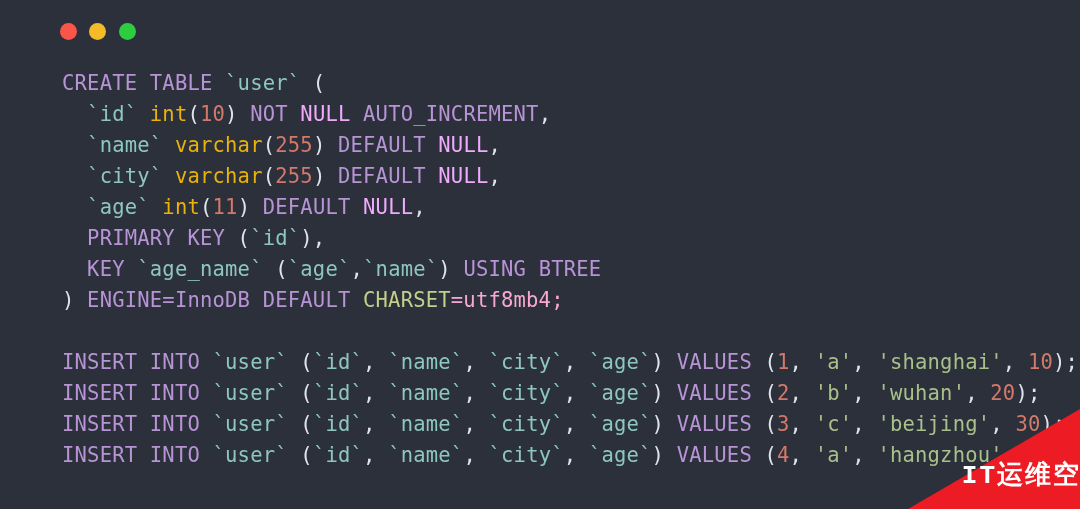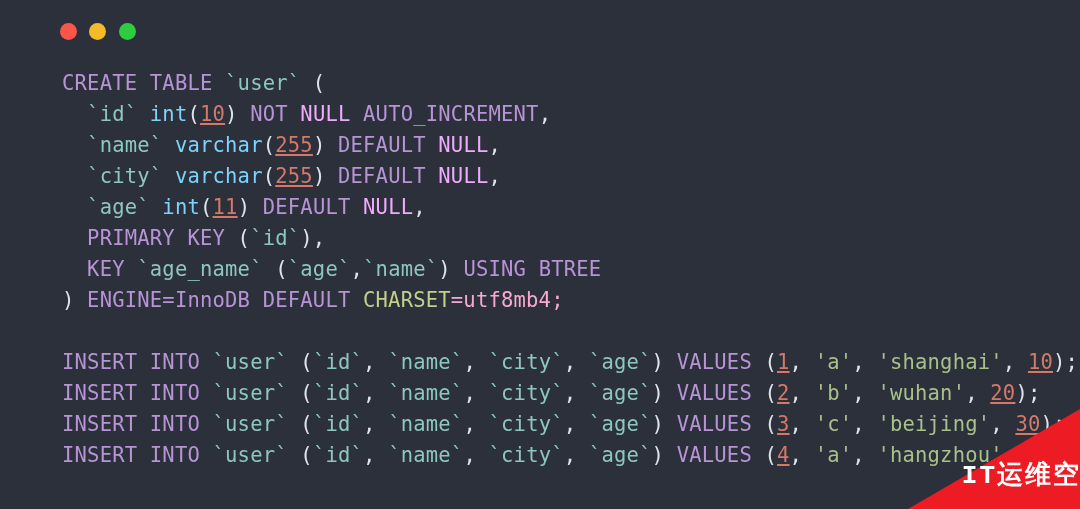--- a/index.html
+++ b/index.html
@@ -46,22 +46,22 @@
     letter-spacing: 0.2px;
     white-space: pre;
     color: #d8dee9;
   }
   .line { height: 31px; }
   .line.blank { height: 31px; }
 
   
   .kw   { color: #b894d6; }          
   .id   { color: #8ec7c2; }          
-  .typ  { color: #7dd3fc; }          
-  .num  { color: #d4796a; text-decoration: underline; }          
+  .typ  { color: #eab308; }          
+  .num  { color: #d4796a; }          
   .nul  { color: #f0abfc; }          
   .str  { color: #a8c08a; }          
   .attr { color: #c3cf8a; text-align: right; }          
   .pun  { color: #dfe4ec; }          
   .pln  { color: #f9a8d4; }          
 
   
   #watermark {
     position: absolute;
     right: 0;

